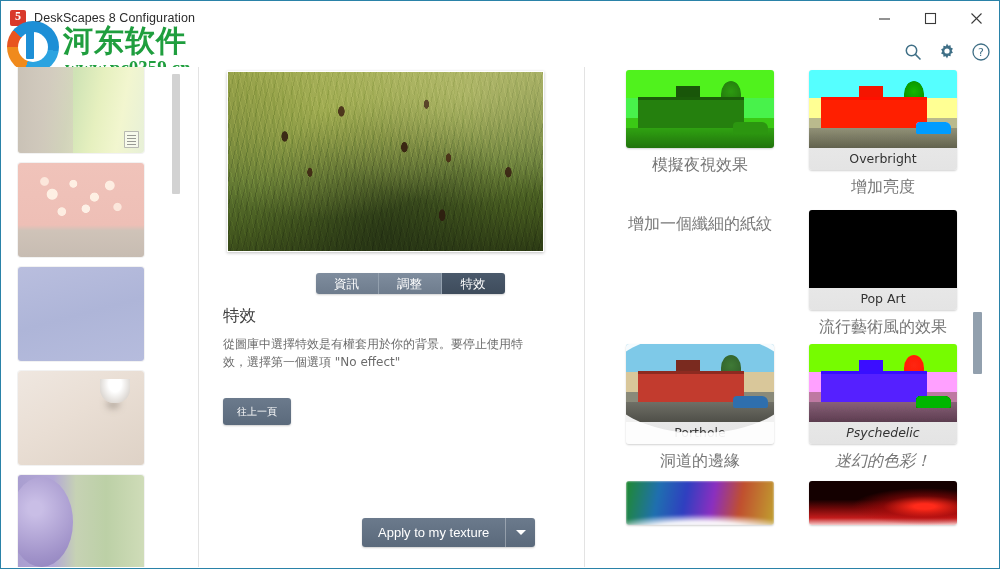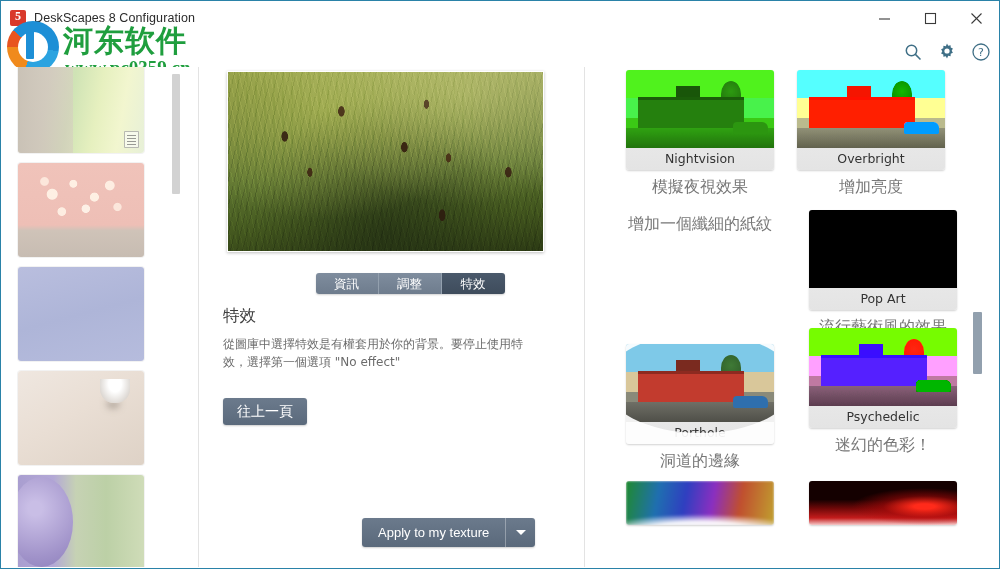--- a/index.html
+++ b/index.html
@@ -211,21 +211,21 @@
   }
   .sec-desc{
     position:absolute; left:24px; top:268px; width:315px;
     font-size:12px; line-height:18px; color:#6b6b6b;
     font-family:"DejaVu Sans", sans-serif;
   }
   .btn-back{
     position:absolute; left:24px; top:331px;
     height:27px; padding:0 14px; line-height:27px;
     background:linear-gradient(180deg,#6b7a8c,#5b6a7c);
-    color:#ffffff; font-size:14px; border-radius:3px;
+    color:#ffffff; font-size:10px; border-radius:3px;
     font-family:"DejaVu Sans", sans-serif;
     box-shadow:0 1px 2px rgba(0,0,0,.2);
   }
   .btn-apply{
     position:absolute; left:163px; top:451px;
     display:flex; align-items:stretch; height:29px;
     background:linear-gradient(180deg,#6b7a8c,#5a697b);
     border-radius:3px; box-shadow:0 1px 2px rgba(0,0,0,.2);
   }
   .btn-apply .lbl{
@@ -449,26 +449,25 @@
 
       <div class="cell" style="left:0; top:0;">
         <div class="card">
           <div class="img fx-base fx-night">
             <div class="tree"></div>
               <div class="roof"></div>
               <div class="bldg"></div>
               <div class="road"></div>
               <div class="car"></div>
           </div>
-          <div class="name">Nightvision</div>
         </div>
         <div class="cap">模擬夜視效果</div>
       </div>
 
-      <div class="cell" style="left:171px; top:0;">
+      <div class="cell" style="left:183px; top:0;">
         <div class="card">
           <div class="img fx-base fx-over">
             <div class="tree"></div>
               <div class="roof"></div>
               <div class="bldg"></div>
               <div class="road"></div>
               <div class="car"></div>
           </div>
           <div class="name">Overbright</div>
         </div>
@@ -499,21 +498,21 @@
               <div class="roof"></div>
               <div class="bldg"></div>
               <div class="road"></div>
               <div class="car"></div>
           </div>
           <div class="name">Porthole</div>
         </div>
         <div class="cap">洞道的邊緣</div>
       </div>
 
-      <div class="cell" style="left:183px; top:258px;">
+      <div class="cell" style="left:183px; top:274px;font-style:italic;">
         <div class="card">
           <div class="img fx-base fx-psy">
             <div class="tree"></div>
               <div class="roof"></div>
               <div class="bldg"></div>
               <div class="road"></div>
               <div class="car"></div>
           </div>
           <div class="name">Psychedelic</div>
         </div>

